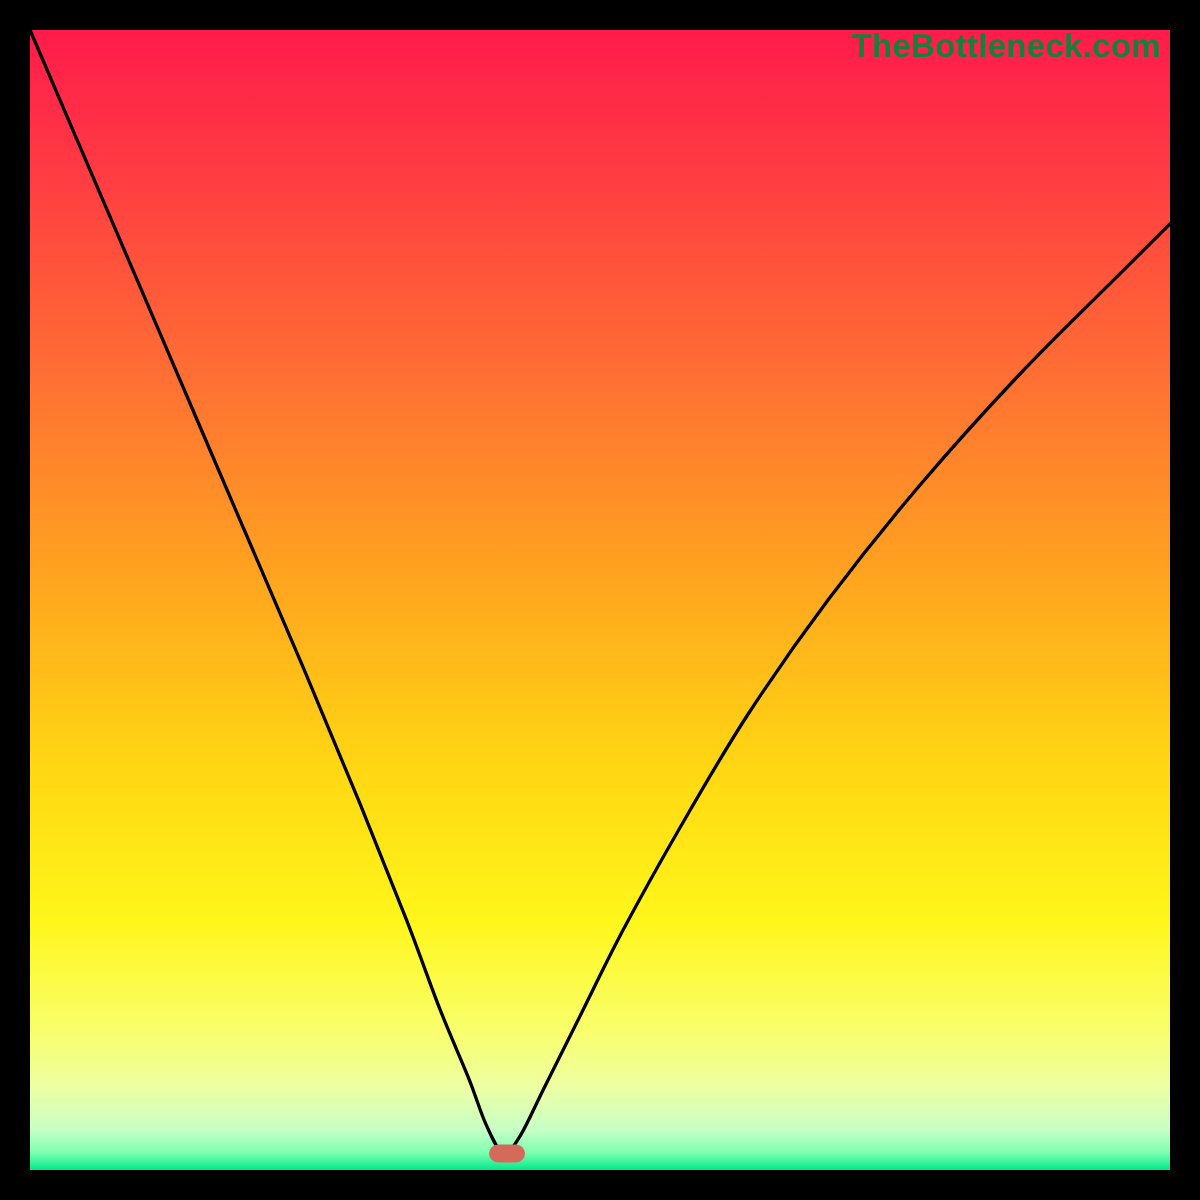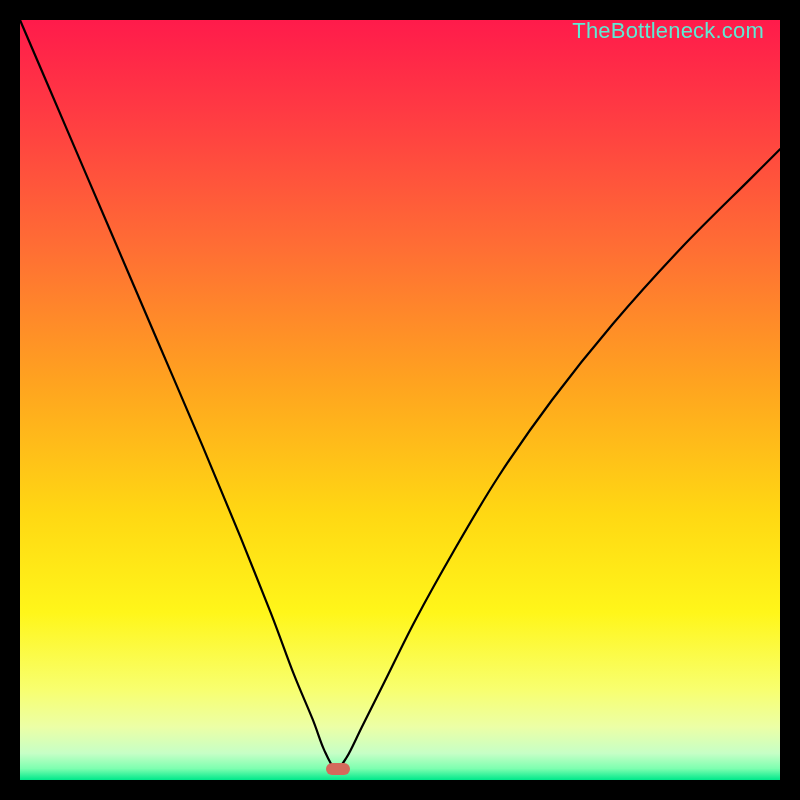--- a/index.html
+++ b/index.html
@@ -22,24 +22,24 @@
   .plot-bg {
     position: absolute;
     left: 0;
     top: 0;
     width: 760px;
     height: 760px;
   }
   .watermark {
     position: absolute;
     top: -2px;
-    right: 16px;
-    color: #5eead4;
+    right: 6px;
+    color: #15803d;
     font-size: 22px;
-    font-weight: 400;
+    font-weight: 700;
     letter-spacing: 0.2px;
     user-select: none;
   }
   svg.curve {
     position: absolute;
     left: 0;
     top: 0;
     width: 760px;
     height: 760px;
     overflow: visible;

